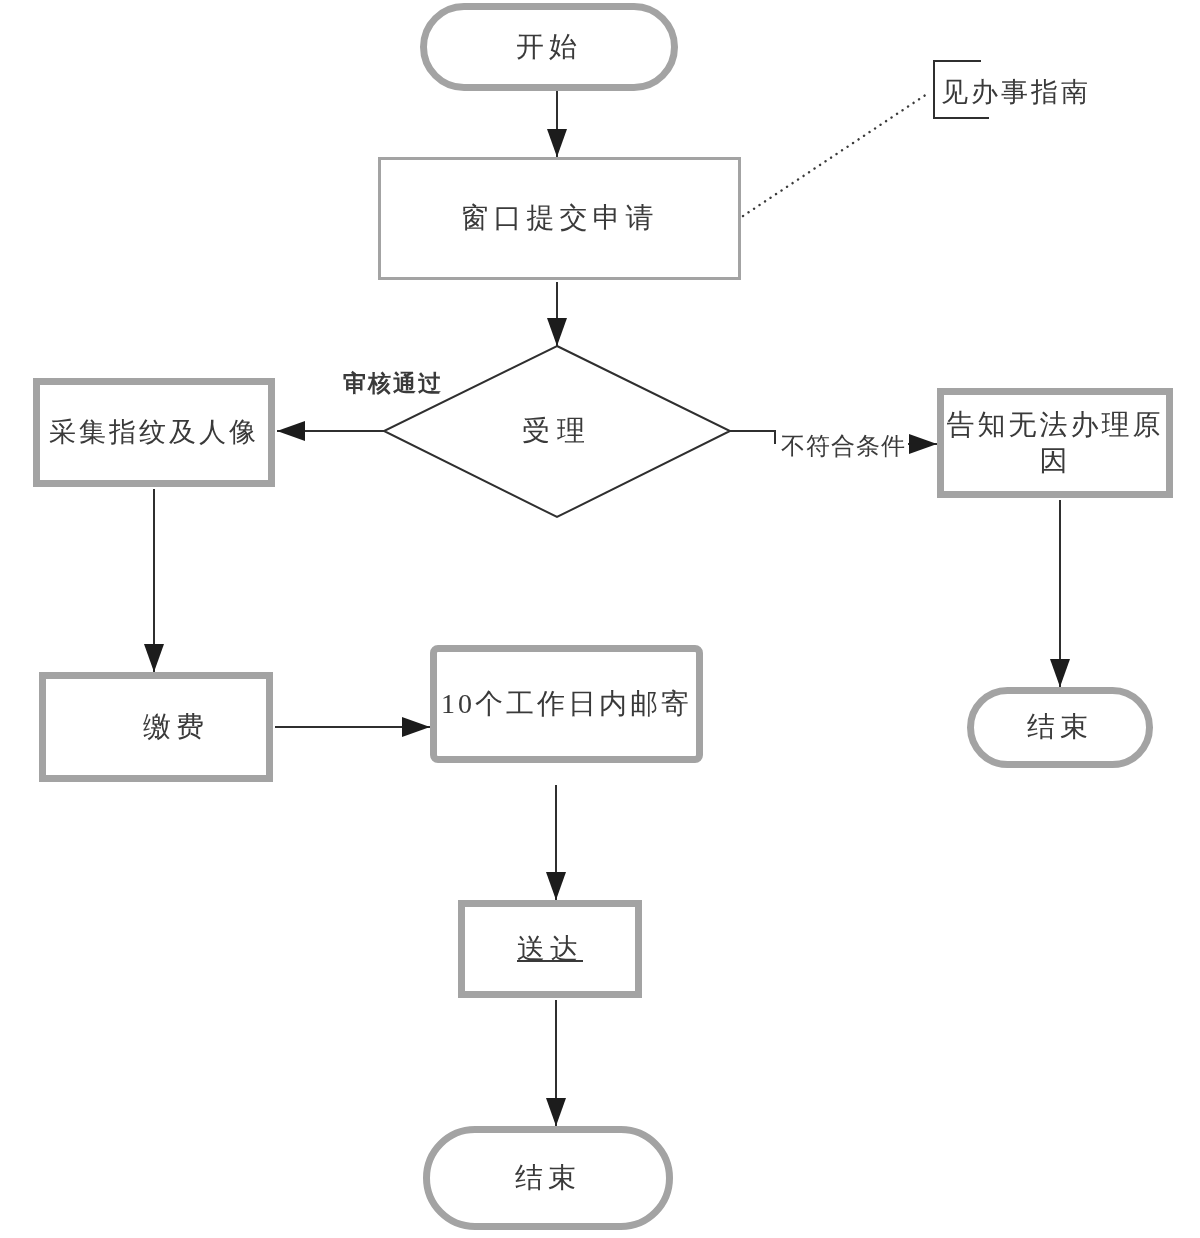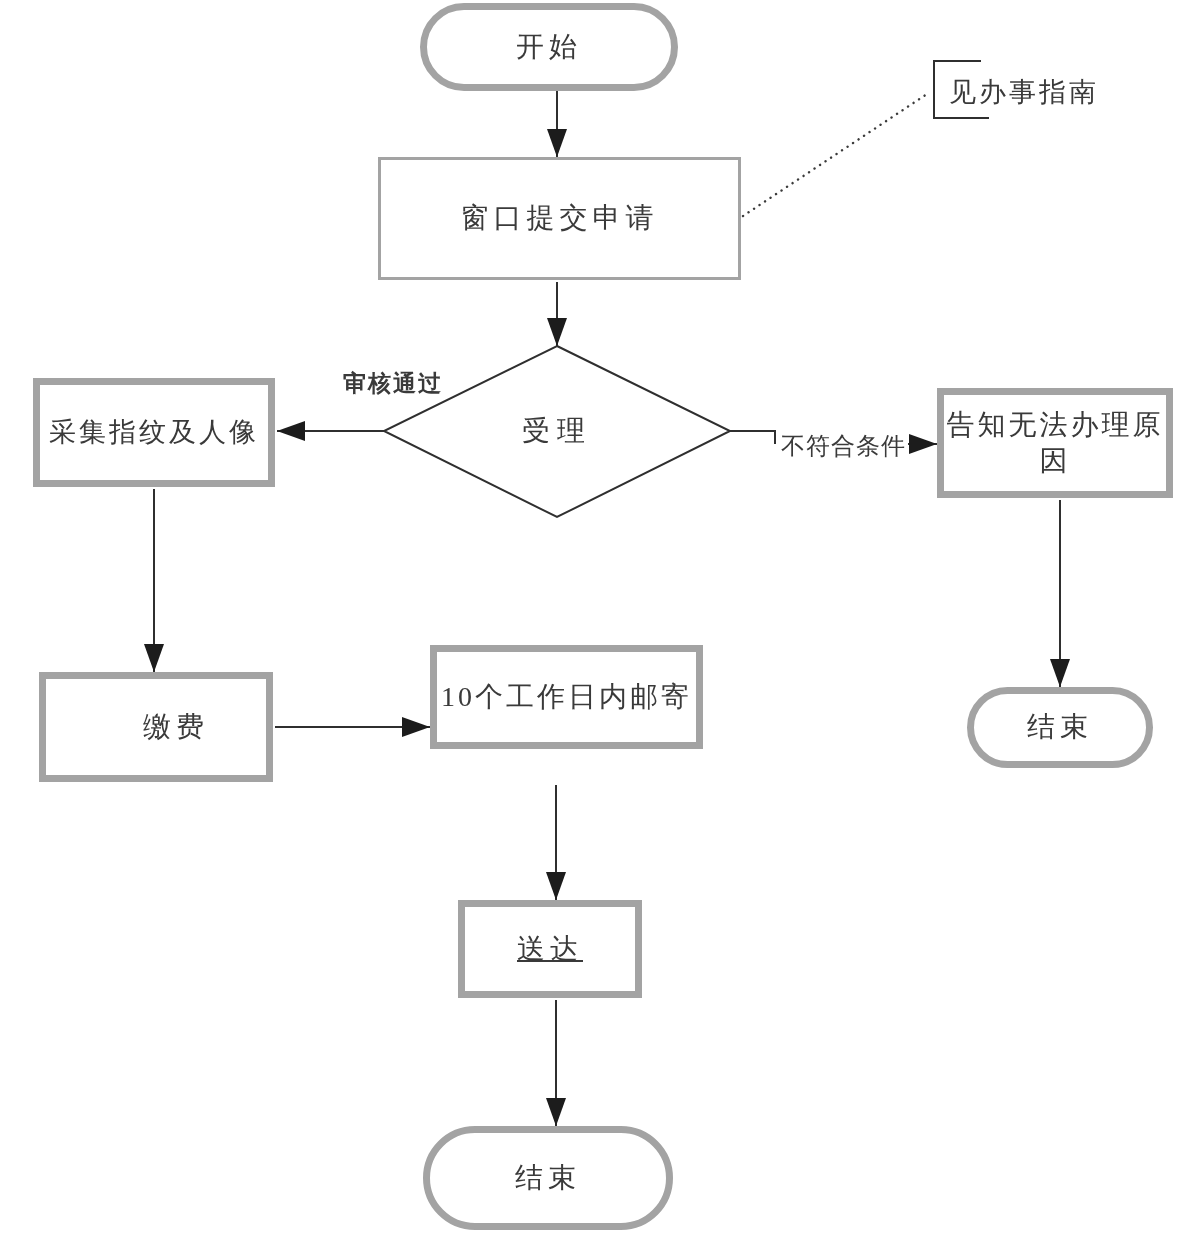--- a/index.html
+++ b/index.html
@@ -58,21 +58,21 @@
   </svg>
 
   <div class="node terminator" style="left:420px;top:3px;width:258px;height:88px;">
     <span class="inner">开始</span>
   </div>
 
   <div class="node thick" style="left:378px;top:157px;width:363px;height:123px;">
     <span class="inner">窗口提交申请</span>
   </div>
 
-  <div class="annotation-text" style="left:941px;top:74px;margin-left:8px;">见办事指南</div>
+  <div class="annotation-text" style="left:941px;top:74px;">见办事指南</div>
 
   <div class="node noborder" style="left:492px;top:405px;width:130px;height:52px;">
     <span class="inner" style="letter-spacing:7px;">受理</span>
   </div>
 
   <div class="node" style="left:33px;top:378px;width:242px;height:109px;font-size:27px;letter-spacing:3px;">
     <span class="inner">采集指纹及人像</span>
   </div>
 
   <div class="node" style="left:937px;top:388px;width:236px;height:110px;">
@@ -83,21 +83,21 @@
   </div>
 
   <div class="node terminator" style="left:967px;top:687px;width:186px;height:81px;">
     <span class="inner">结束</span>
   </div>
 
   <div class="node" style="left:39px;top:672px;width:234px;height:110px;padding-left:40px;">
     <span class="inner">缴费</span>
   </div>
 
-  <div class="node" style="left:430px;top:645px;width:273px;height:104px;">
+  <div class="node" style="left:430px;top:645px;width:273px;height:118px;border-radius:8px;">
     <span class="inner wrap2">
       <div>10个工作日内邮寄</div>
     </span>
   </div>
 
   <div class="node" style="left:458px;top:900px;width:184px;height:98px;text-decoration:underline;">
     <span class="inner">送达</span>
   </div>
 
   <div class="node terminator" style="left:423px;top:1126px;width:250px;height:104px;">

